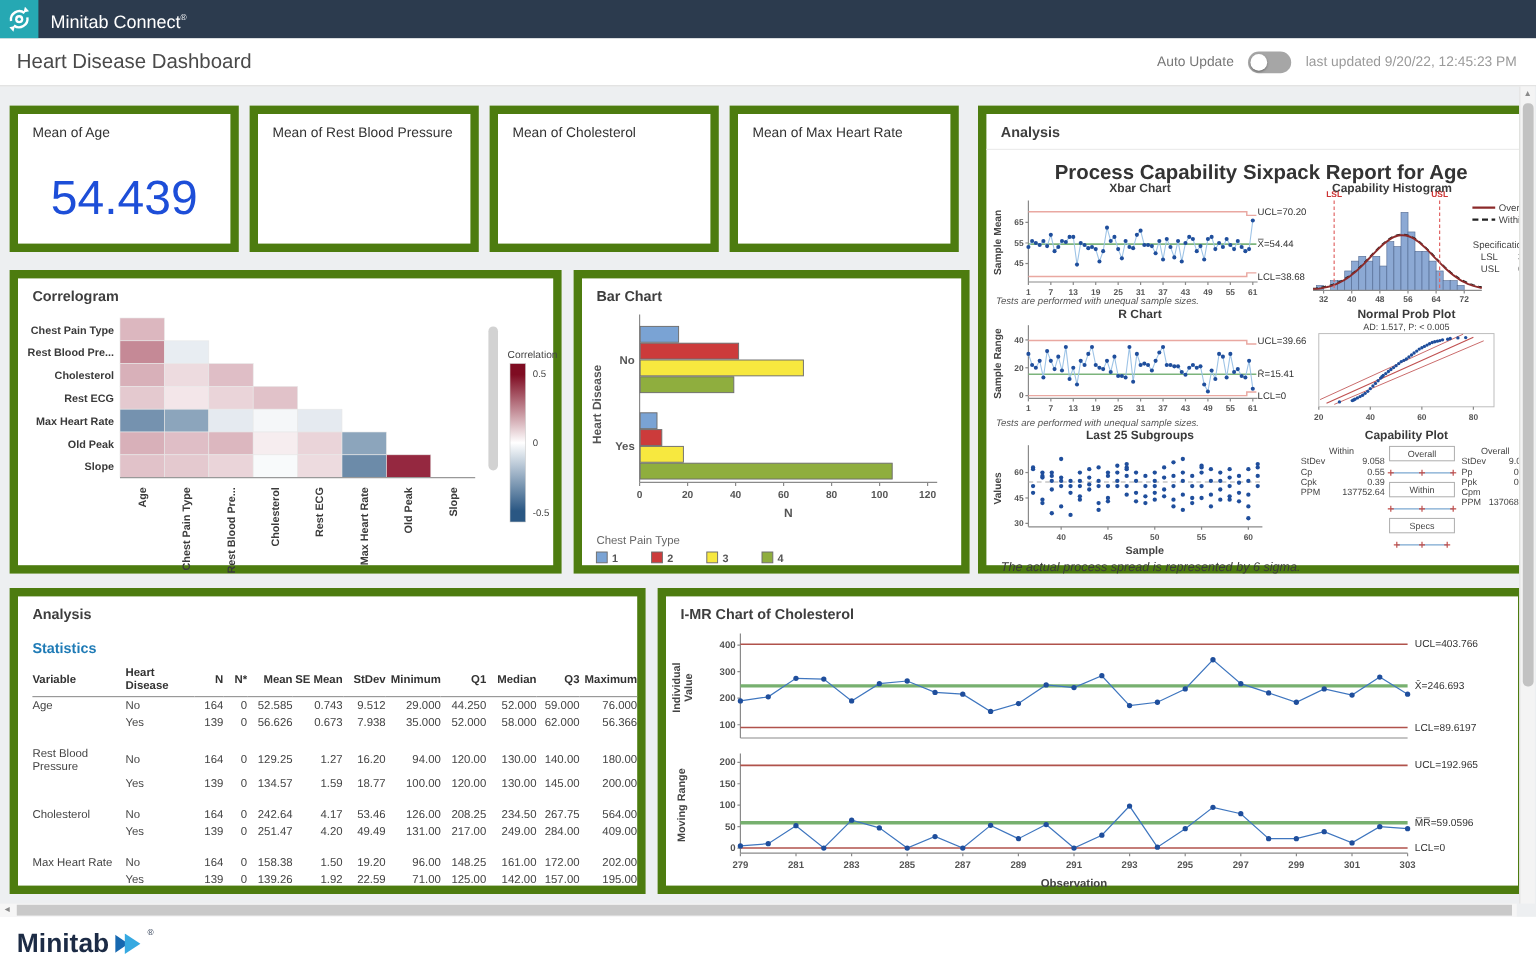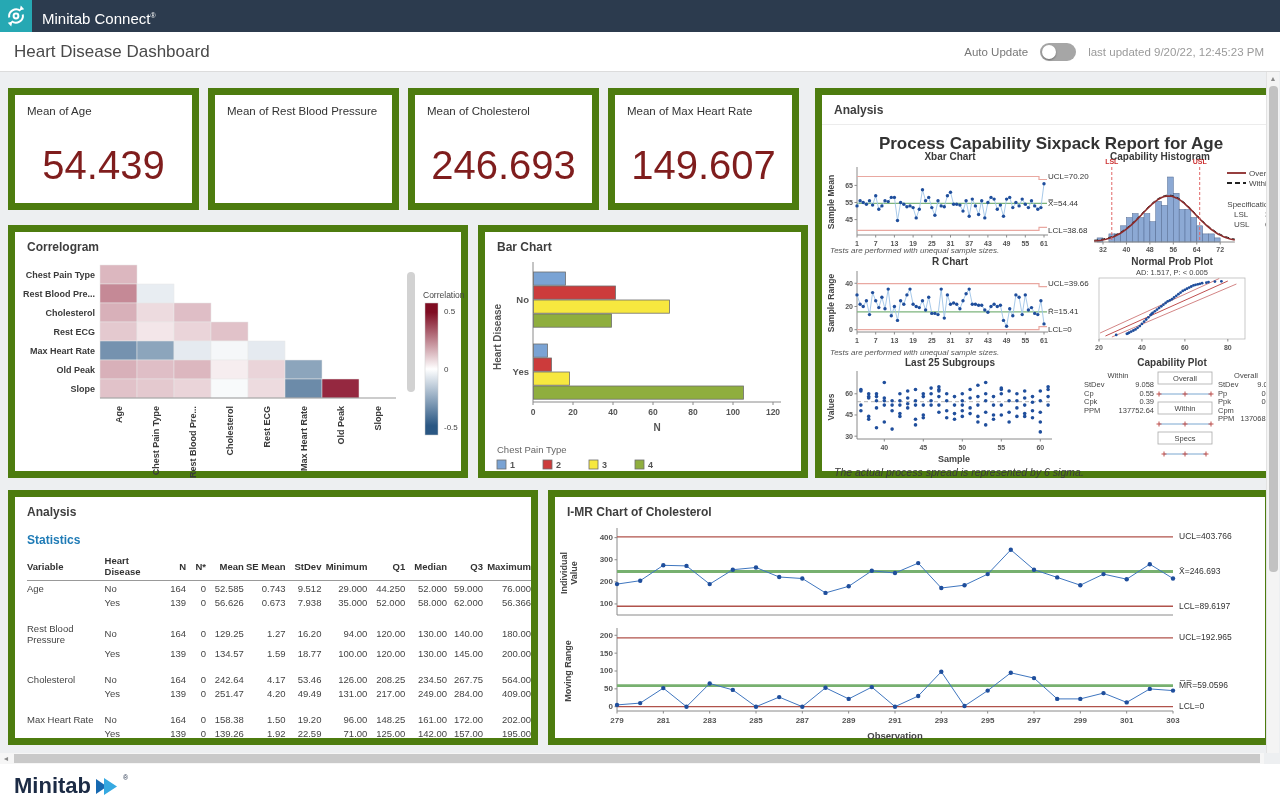--- a/index.html
+++ b/index.html
@@ -18,21 +18,21 @@
   .hdr-right{position:absolute;right:16px;top:0;height:40px;display:flex;align-items:center;gap:12px;}
   .au-label{font-size:11.5px;color:#777;}
   .toggle{width:36px;height:18px;border-radius:10px;background:#a6a6a6;position:relative;cursor:pointer;}
   .knob{position:absolute;left:2px;top:2px;width:14px;height:14px;border-radius:50%;background:#fff;
         box-shadow:0 1px 2px rgba(0,0,0,.35);}
   .lu-label{font-size:11.5px;color:#9a9a9a;}
   .panel{position:absolute;background:#fff;border:7px solid #4d7c0f;box-sizing:border-box;}
   .ptitle{position:absolute;left:12px;top:8px;font-size:12px;font-weight:bold;color:#3e3e3e;}
   .sep{position:absolute;left:0;top:29px;width:100%;border-top:1px solid #ececec;}
   .kpi-label{position:absolute;left:12px;top:10px;font-size:11.5px;color:#333;}
-  .kpi-value{position:absolute;left:0;right:0;top:48px;text-align:center;font-size:40px;color:#7f1d1d;}
+  .kpi-value{position:absolute;left:0;right:0;top:48px;text-align:center;font-size:40px;color:#1d4ed8;}
   .chartbox{position:absolute;}
   svg{font-family:"Liberation Sans",sans-serif;display:block;}
   .stats-title{position:absolute;left:12px;top:36px;font-size:12px;font-weight:bold;color:#1f7bb6;}
   table.stats{position:absolute;left:12px;top:56px;border-collapse:collapse;font-size:9.5px;color:#444;
               table-layout:fixed;}
   table.stats th{font-weight:bold;color:#333;border-bottom:1px solid #999;padding:2px 0 3px;}
   table.stats td{padding:1.5px 0;}
   .num{text-align:right;}
   .lft{text-align:left;}
   .gap td{height:9px;border:none;}
@@ -80,25 +80,23 @@
 
 <div class="panel" style="left:8px;top:88px;width:191px;height:122px;">
   <div class="kpi-label">Mean of Age</div>
   <div class="kpi-value">54.439</div>
 </div>
 <div class="panel" style="left:208px;top:88px;width:191px;height:122px;">
   <div class="kpi-label">Mean of Rest Blood Pressure</div>
 </div>
 <div class="panel" style="left:408px;top:88px;width:191px;height:122px;">
   <div class="kpi-label">Mean of Cholesterol</div>
-  <div class="kpi-value">246.693</div>
 </div>
 <div class="panel" style="left:608px;top:88px;width:191px;height:122px;">
   <div class="kpi-label">Mean of Max Heart Rate</div>
-  <div class="kpi-value">149.607</div>
 </div>
 
 <div class="panel" style="left:815px;top:88px;width:458px;height:390px;">
   <div class="ptitle">Analysis</div>
   <div class="sep"></div>
   <div id="sixpack-svg" class="chartbox" style="left:0;top:30px;">
       <svg width="458" height="358" viewBox="0 0 458 358">
         <text x="229" y="24" text-anchor="middle" font-size="17" fill="#333" font-weight="bold">Process Capability Sixpack Report for Age</text>
         <text x="128" y="35" text-anchor="middle" font-size="10" fill="#3a3a3a" font-weight="bold">Xbar Chart</text>
         <line x1="35" y1="42" x2="35" y2="110" stroke="#8a8a8a" stroke-width="1"></line>

